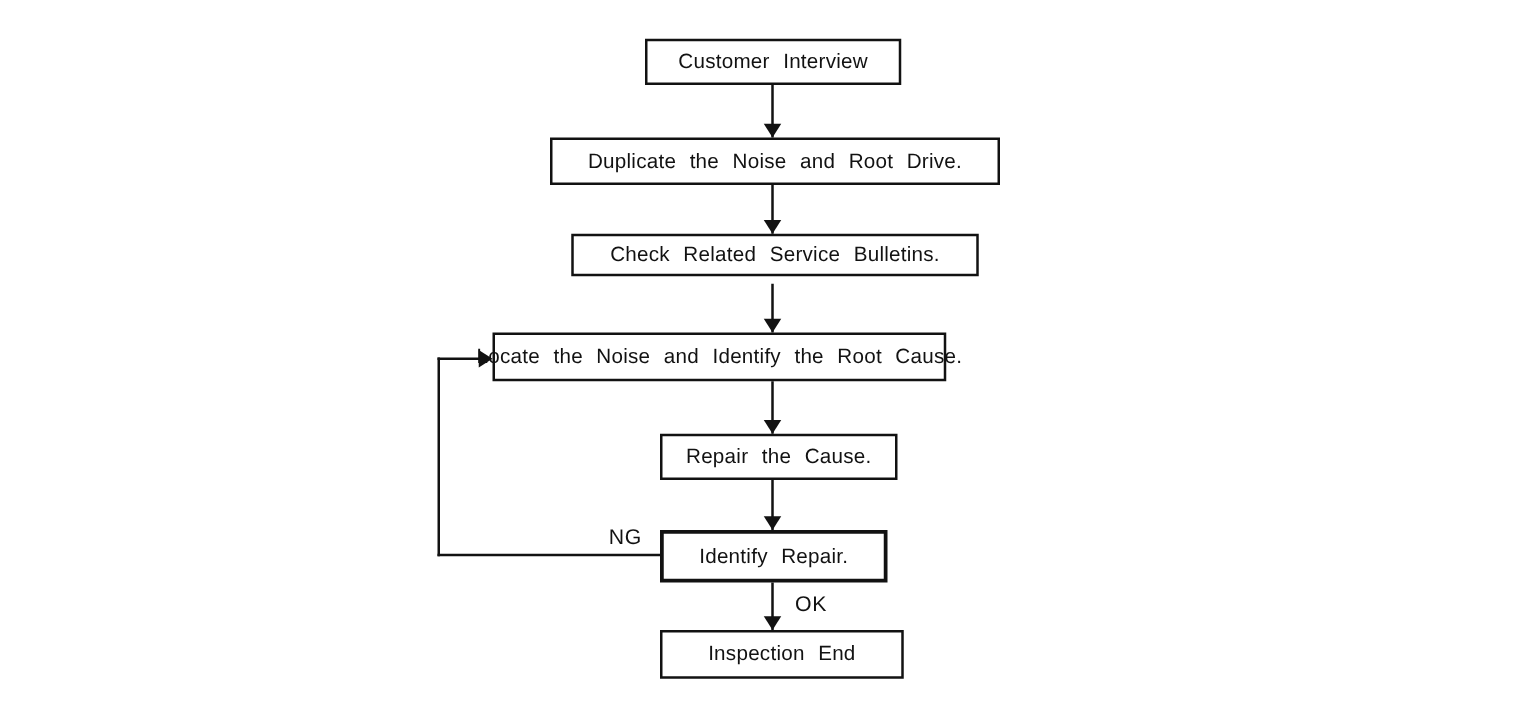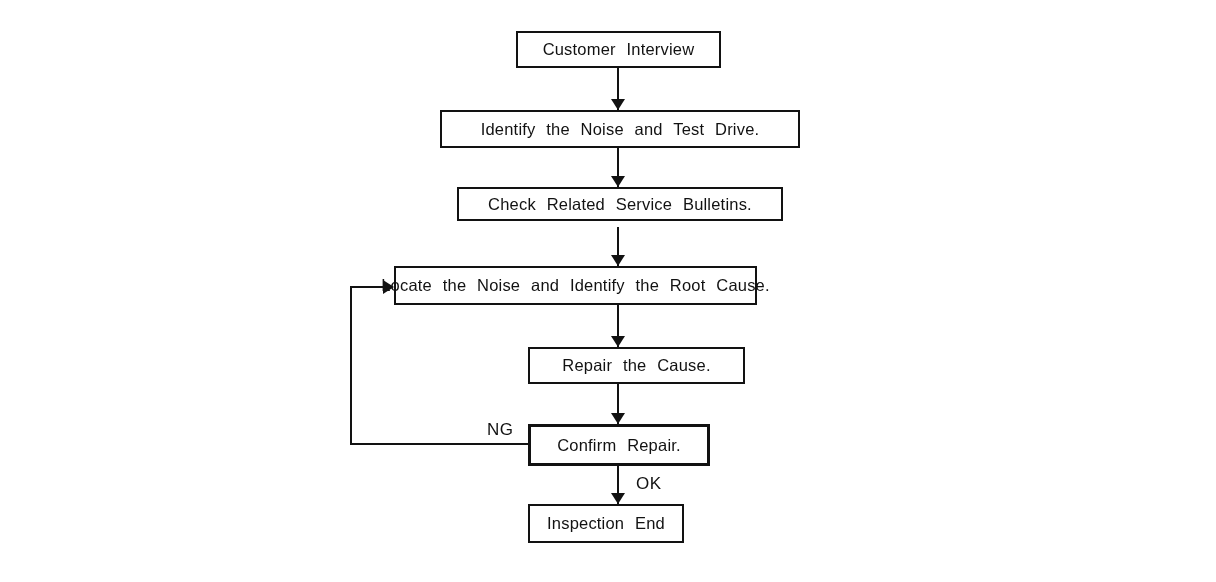--- a/index.html
+++ b/index.html
@@ -78,40 +78,40 @@
 </head>
 <body>
 
 <div class="canvas">
 
   <div class="node" style="left:516px; top:31px;  width:205px; height:37px">
     <span>Customer Interview</span>
   </div>
 
   <div class="node" style="left:440px; top:110px; width:360px; height:38px">
-    <span>Identify the Noise and Test Drive.</span>
+    <span>Duplicate the Noise and Root Drive.</span>
   </div>
 
   <div class="node" style="left:457px; top:187px; width:326px; height:34px">
     <span>Check Related Service Bulletins.</span>
   </div>
 
   <div class="node" style="left:394px; top:266px; width:363px; height:39px">
     <span>Locate the Noise and Identify the Root Cause.</span>
   </div>
 
-  <div class="node" style="left:528px; top:347px; width:217px; height:37px">
+  <div class="node" style="left:528px; top:347px; width:190px; height:37px">
     <span>Repair the Cause.</span>
   </div>
 
   <div class="node bold-border" style="left:528px; top:424px; width:182px; height:42px">
-    <span>Confirm Repair.</span>
+    <span>Identify Repair.</span>
   </div>
 
-  <div class="node" style="left:528px; top:504px; width:156px; height:39px">
+  <div class="node" style="left:528px; top:504px; width:195px; height:39px">
     <span>Inspection End</span>
   </div>
 
   <div class="varrow" style="left:617px; top:68px;  height:42px"></div>
   <div class="varrow" style="left:617px; top:148px; height:39px"></div>
   <div class="varrow" style="left:617px; top:227px; height:39px"></div>
   <div class="varrow" style="left:617px; top:305px; height:42px"></div>
   <div class="varrow" style="left:617px; top:384px; height:40px"></div>
   <div class="varrow" style="left:617px; top:466px; height:38px"></div>
 

